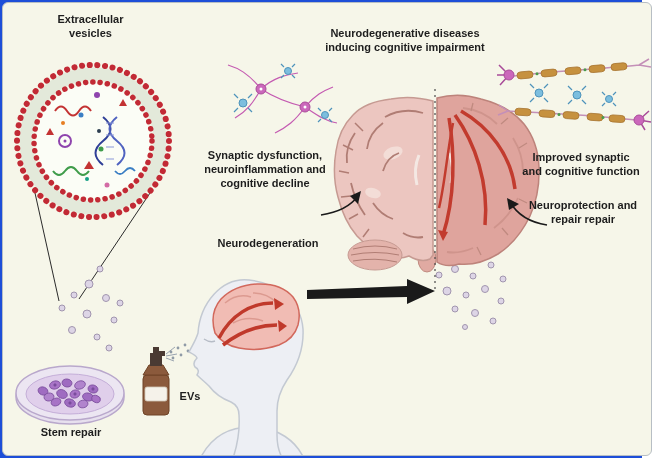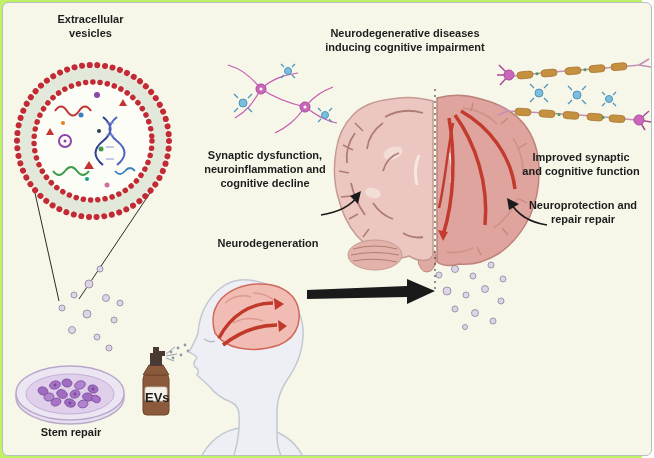--- a/index.html
+++ b/index.html
@@ -1,24 +1,24 @@
 <!DOCTYPE html>
 <html><head>
 <meta charset="utf-8">
 <style>
   html,body { margin:0; padding:0; background:#ffffff; }
-  .figure { position:relative; width:642px; height:458px; background:#bef264;
+  .figure { position:relative; width:642px; height:458px; background:#1d4ed8;
             font-family:"Liberation Sans", sans-serif; }
   .panel { position:absolute; left:2px; top:2px; width:648px; height:452px;
            background:#f6f6e9; border:1px solid #b7bec4; border-radius:6px;
            overflow:hidden; }
   svg.art { position:absolute; left:0; top:0; }
   .label { position:absolute; font-weight:bold; color:#1d1d1d; text-align:center;
            white-space:pre-line; line-height:1.25; font-size:11px; }
-  .label.small { font-size:13px; line-height:1; }
+  .label.small { font-size:11px; line-height:1;margin-left:34px; }
 </style>
 </head>
 <body>
 
 <div class="figure">
  <div class="panel">
 
   <svg class="art" width="648" height="452" viewBox="0 0 648 452">
 
     <g stroke="#2a2a2a" stroke-width="1">

